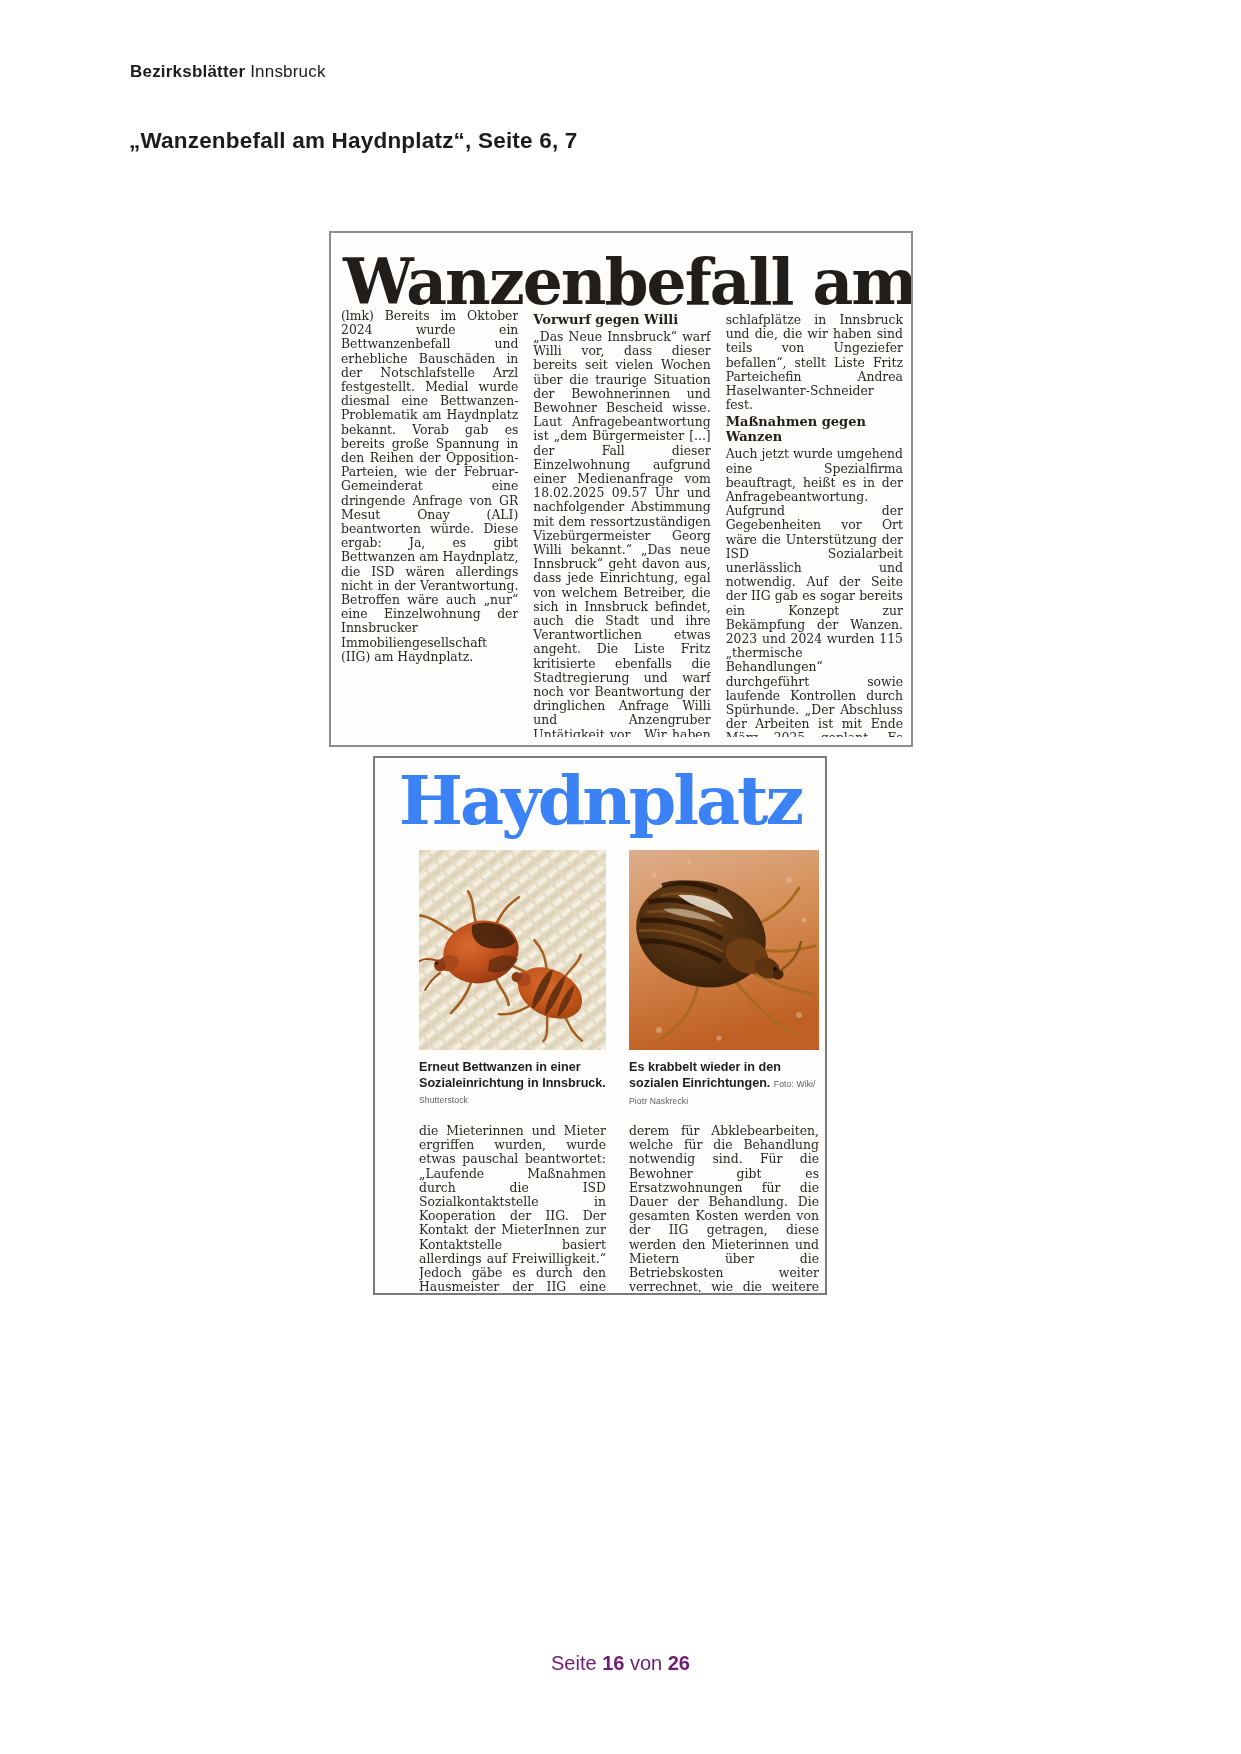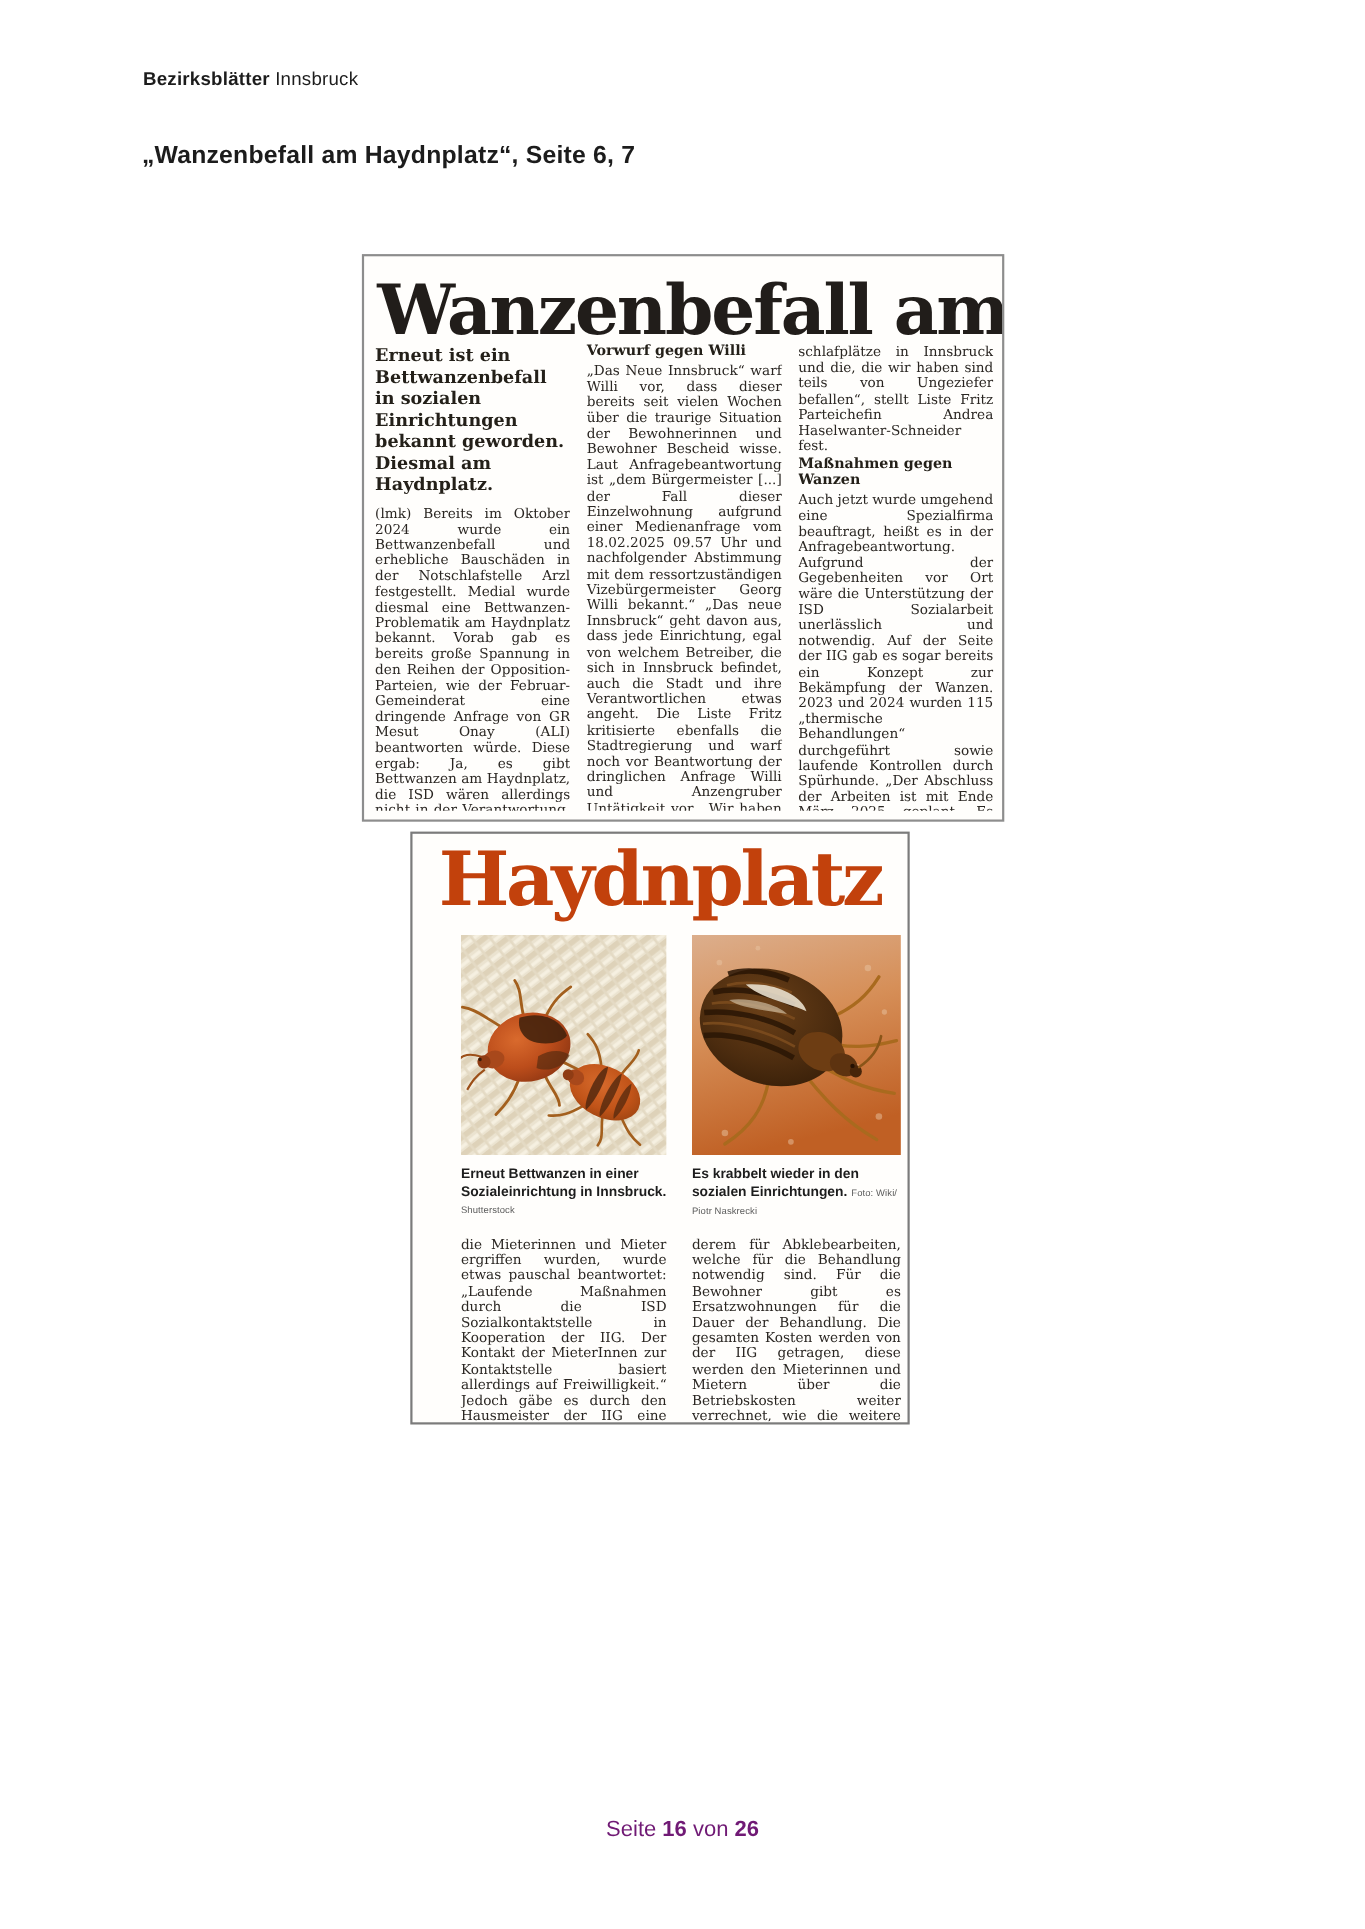--- a/index.html
+++ b/index.html
@@ -40,21 +40,21 @@
   }
   .kicker.space-above{margin-top:2px;}
   
   .clip2{
     position:absolute;left:373px;top:756px;width:454px;height:539px;
     border:2px solid #7b7b7b;background:#fffefc;box-sizing:border-box;overflow:hidden;
   }
   .clip2 .headline{
     position:absolute;left:0;top:2px;width:100%;text-align:center;
     font-family:"DejaVu Serif",serif;font-weight:bold;font-size:68px;
-    letter-spacing:-3px;color:#c2410c;white-space:nowrap;
+    letter-spacing:-3px;color:#3b82f6;white-space:nowrap;
   }
   .photo{position:absolute;top:92px;height:200px;}
   .photo svg{display:block;width:100%;height:100%;}
   .photo-left{left:44px;width:187px;}
   .photo-right{left:254px;width:190px;}
   .caption{position:absolute;top:301px;font-size:12.6px;line-height:16px;font-weight:bold;color:#1d1d1d;}
   .caption-left{left:44px;width:187px;}
   .caption-right{left:254px;width:190px;}
   .credit{font-weight:normal;font-size:8.6px;color:#5c5c5c;letter-spacing:.1px;}
   .clip2 .body-left{position:absolute;left:44px;top:366px;width:187px;height:168px;overflow:hidden;}
@@ -68,21 +68,20 @@
 
 <div class="masthead">
   <b>Bezirksblätter</b><span> Innsbruck</span>
 </div>
 <div class="doc-title">„Wanzenbefall am Haydnplatz“, Seite 6, 7</div>
 
 <div class="clip1">
   <div class="headline">Wanzenbefall am</div>
   <div class="cols">
     <div class="col">
-      <p class="lead">Erneut ist ein Bettwanzenbefall in sozialen Einrichtungen bekannt geworden. Diesmal am Haydnplatz.</p>
       <p class="news">(lmk) Bereits im Oktober 2024 wurde ein Bettwanzenbefall und erhebliche Bauschäden in der Notschlafstelle Arzl festgestellt. Medial wurde diesmal eine Bettwanzen-Problematik am Haydnplatz bekannt. Vorab gab es bereits große Spannung in den Reihen der Opposition-Parteien, wie der Februar-Gemeinderat eine dringende Anfrage von GR Mesut Onay (ALI) beantworten würde. Diese ergab: Ja, es gibt Bettwanzen am Haydnplatz, die ISD wären allerdings nicht in der Verantwortung. Betroffen wäre auch „nur“ eine Einzelwohnung der Innsbrucker Immobiliengesellschaft (IIG) am Haydnplatz.</p>
     </div>
     <div class="col">
       <div class="kicker">Vorwurf gegen Willi</div>
       <p class="news">„Das Neue Innsbruck“ warf Willi vor, dass dieser bereits seit vielen Wochen über die traurige Situation der Bewohnerinnen und Bewohner Bescheid wisse. Laut Anfragebeantwortung ist „dem Bürgermeister [...] der Fall dieser Einzelwohnung aufgrund einer Medienanfrage vom 18.02.2025 09.57 Uhr und nachfolgender Abstimmung mit dem ressortzuständigen Vizebürgermeister Georg Willi bekannt.“ „Das neue Innsbruck“ geht davon aus, dass jede Einrichtung, egal von welchem Betreiber, die sich in Innsbruck befindet, auch die Stadt und ihre Verantwortlichen etwas angeht. Die Liste Fritz kritisierte ebenfalls die Stadtregierung und warf noch vor Beantwortung der dringlichen Anfrage Willi und Anzengruber Untätigkeit vor. „Wir haben viel zu wenig Not-</p>
     </div>
     <div class="col">
       <p class="news" style="margin-top:4px;">schlafplätze in Innsbruck und die, die wir haben sind teils von Ungeziefer befallen“, stellt Liste Fritz Parteichefin Andrea Haselwanter-Schneider fest.</p>
       <div class="kicker space-above">Maßnahmen gegen Wanzen</div>
       <p class="news">Auch jetzt wurde umgehend eine Spezialfirma beauftragt, heißt es in der Anfragebeantwortung. Aufgrund der Gegebenheiten vor Ort wäre die Unterstützung der ISD Sozialarbeit unerlässlich und notwendig. Auf der Seite der IIG gab es sogar bereits ein Konzept zur Bekämpfung der Wanzen. 2023 und 2024 wurden 115 „thermische Behandlungen“ durchgeführt sowie laufende Kontrollen durch Spürhunde. „Der Abschluss der Arbeiten ist mit Ende März 2025 geplant. Es wurden bisher € 85.529,-- aufgewendet“, so die Anfragebeantwortung. Die Frage von ALI, welche Schutzmaßnahmen für</p>

